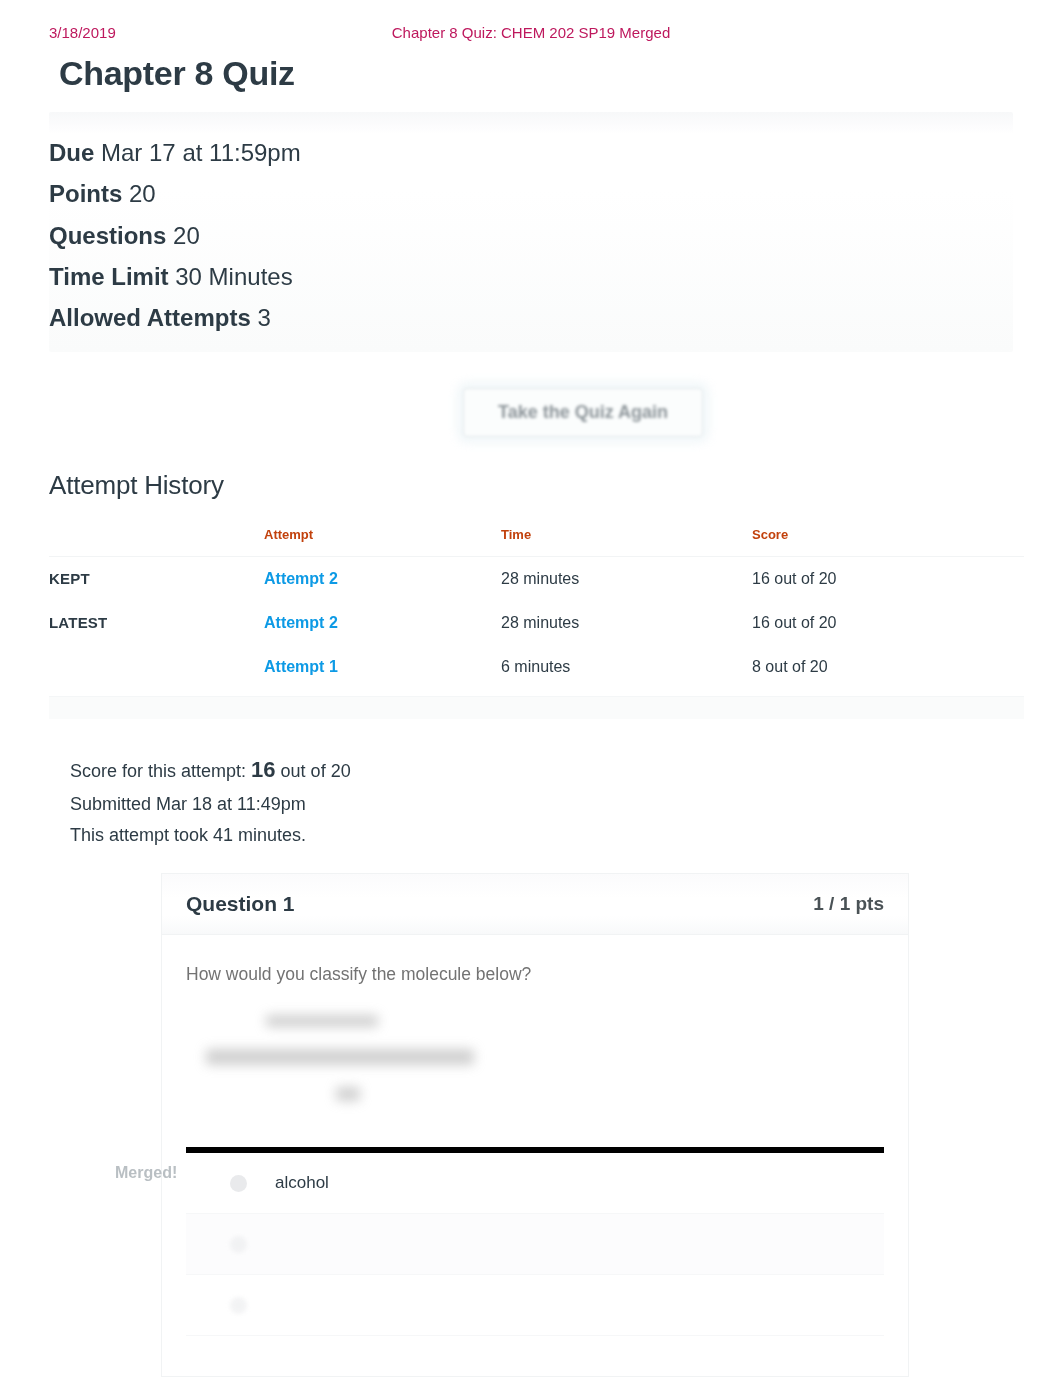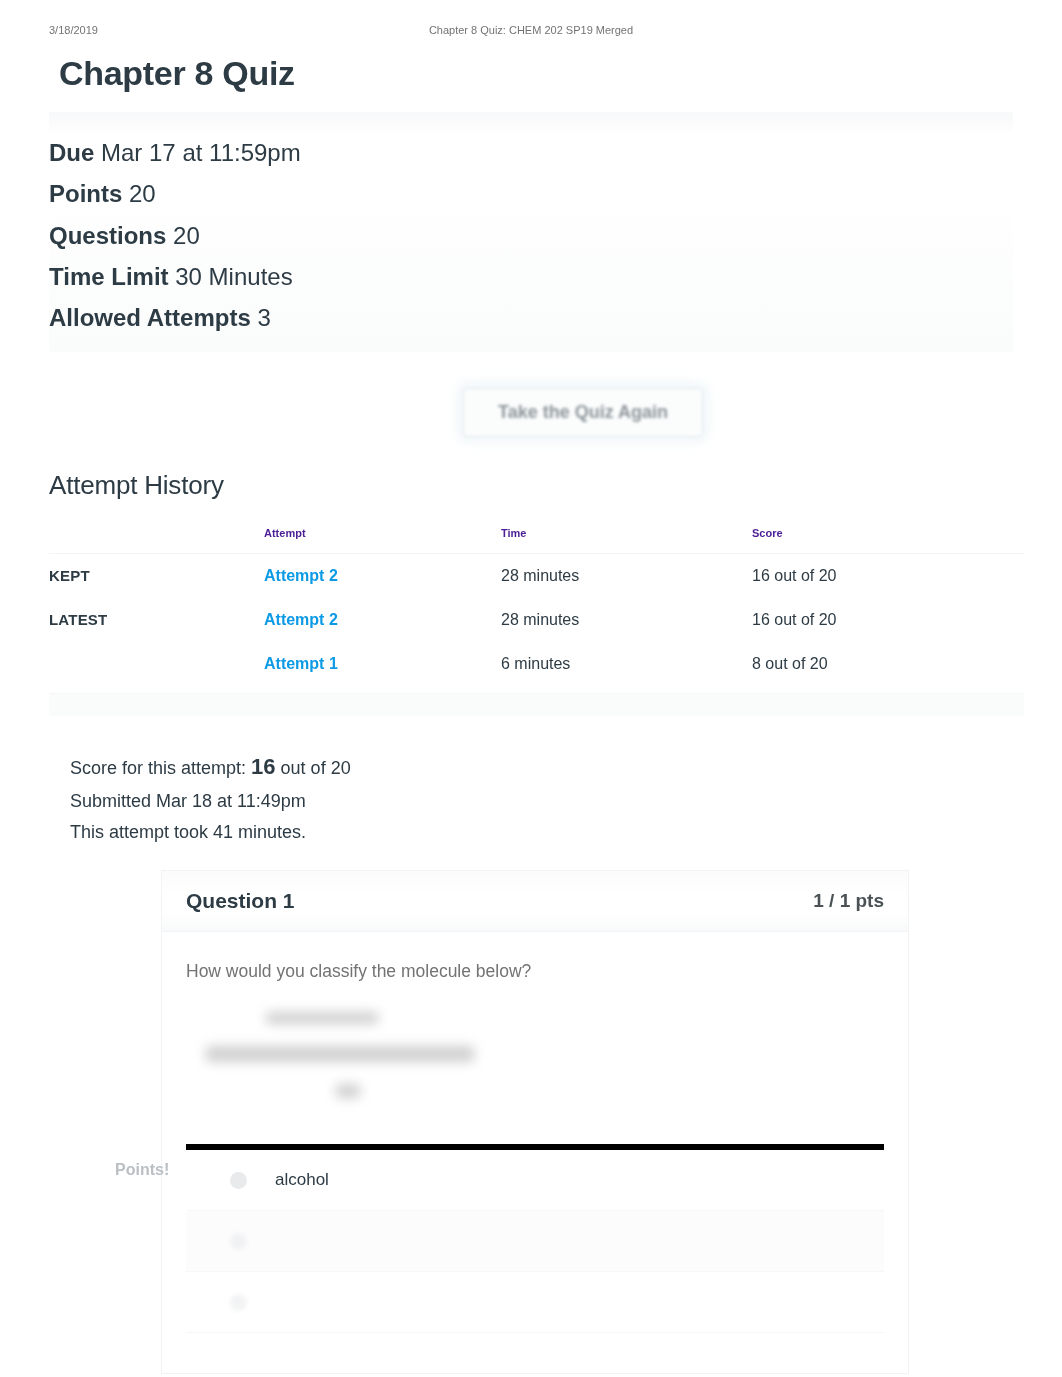--- a/index.html
+++ b/index.html
@@ -14,22 +14,22 @@
     font-family: "Liberation Sans", sans-serif;
     color: #2d3b45;
     overflow: hidden;
     position: relative;
   }
 
   
   .print-header {
     position: relative;
     height: 34px;
-    font-size: 11px;
-    color: #737373;
+    font-size: 15px;
+    color: #be185d;
   }
   .print-header .ph-date {
     position: absolute;
     left: 49px;
     top: 24px;
   }
   .print-header .ph-title {
     position: absolute;
     left: 0;
     right: 0;
@@ -109,22 +109,22 @@
 
   .history-table {
     margin-top: 26px;
     width: 975px;
     border-collapse: collapse;
     font-size: 16px;
   }
   .history-table th {
     text-align: left;
     font-weight: bold;
-    font-size: 11px;
-    color: #4c1d95;
+    font-size: 13px;
+    color: #c2410c;
     padding: 0 0 14px 0;
     border-bottom: 1px solid #f2f4f5;
   }
   .history-table td {
     padding: 13px 0 13px 0;
     color: #2d3b45;
     vertical-align: top;
   }
   .history-table tr.last-row td {
     border-bottom: 1px solid #f4f6f7;
@@ -366,21 +366,21 @@
       <span>out of 20</span>
     </div>
     <div>Submitted Mar 18 at 11:49pm</div>
     <div>This attempt took 41 minutes.</div>
   </div>
 
   <div class="questions-area">
 
     <div class="question">
       <div class="flag-host">
-        <span class="correct-flag">Points!</span>
+        <span class="correct-flag">Merged!</span>
       </div>
 
       <div class="question-header">
         <span class="question-name">Question 1</span>
         <span class="question-pts">1 / 1 pts</span>
       </div>
 
       <div class="question-body">
         <div class="question-text">How would you classify the molecule below?</div>
 

